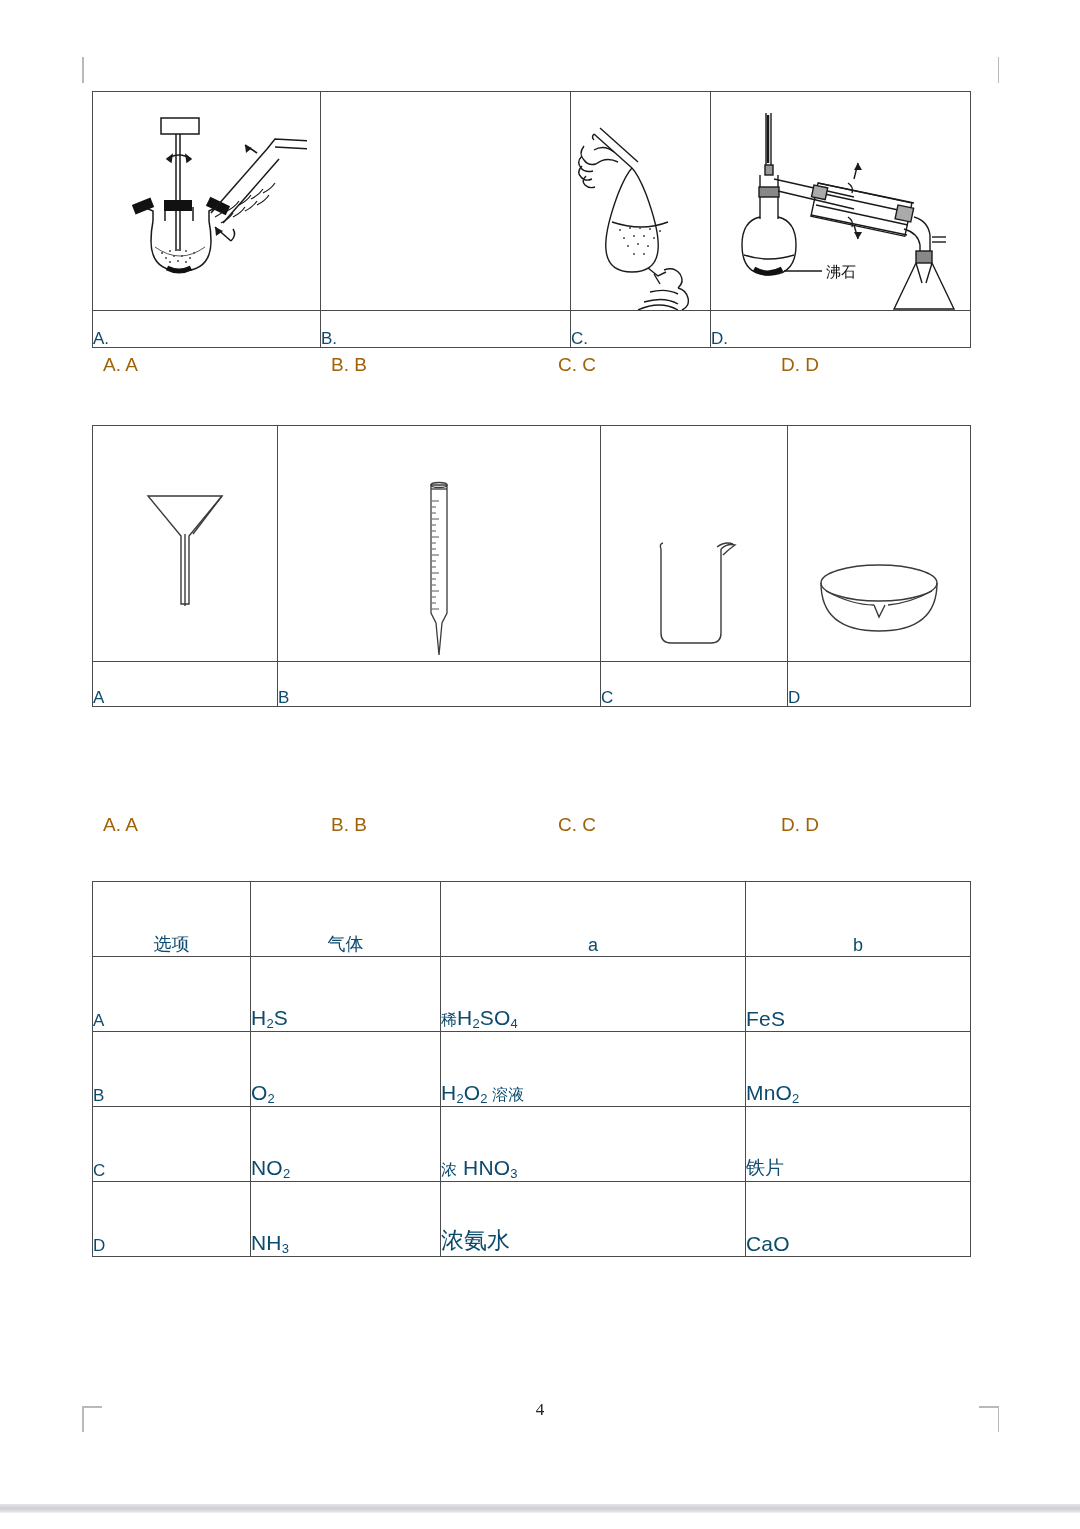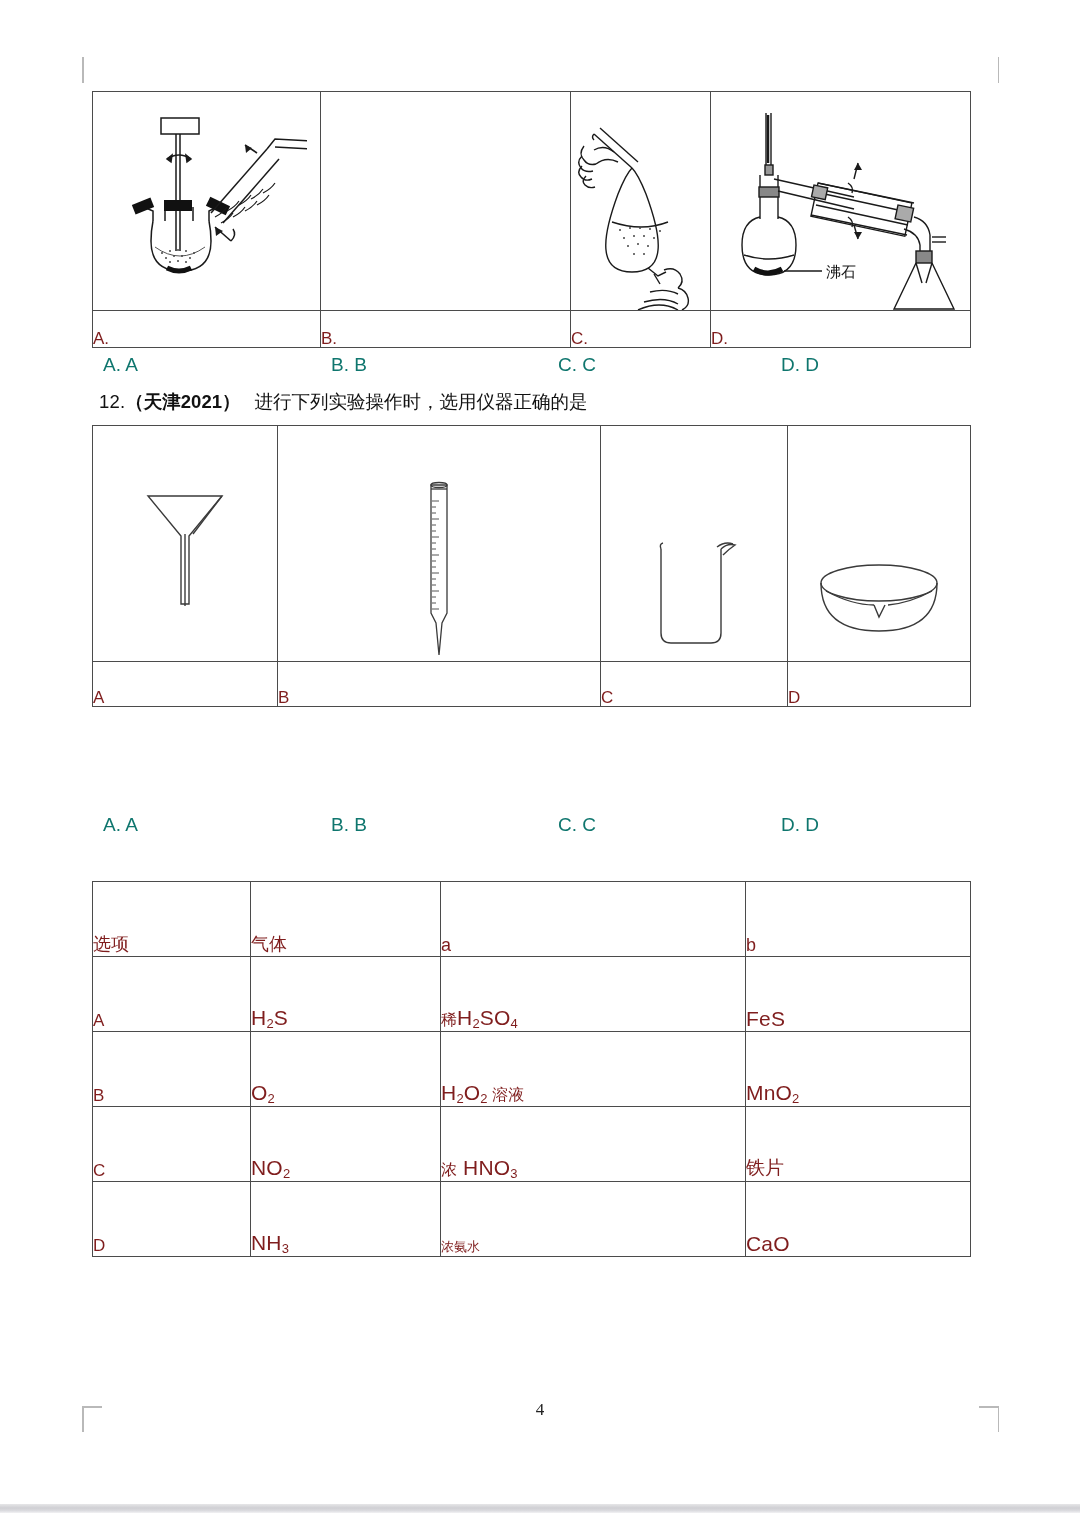--- a/index.html
+++ b/index.html
@@ -60,21 +60,21 @@
   table.exam {
     position: absolute;
     border-collapse: collapse;
     table-layout: fixed;
   }
   table.exam td {
     border: 1.4px solid #4b4b4b;
     vertical-align: bottom;
     padding: 0;
     font-size: 17px;
-    color: #7f1d1d;
+    color: #0c4a6e;
   }
   .cell-label {
     padding: 0 0 7px 10px;
     font-size: 19px;
     line-height: 1;
   }
   .fig-cell {
     position: relative;
     vertical-align: middle;
     text-align: center;
@@ -90,20 +90,21 @@
     font-size: 14px;
     vertical-align: 5px;
   }
   .t3 td {
     padding: 0 0 9px 14px;
     font-size: 19px;
     vertical-align: bottom;
   }
   .t3 .hd {
     font-size: 18px;
+    text-align: center;
   }
   .formula {
     font-size: 21px;
     letter-spacing: .2px;
     margin-top: 34px;
   }
   .formula sub {
     font-size: 13px;
     vertical-align: -3px;
   }
@@ -125,21 +126,21 @@
 
   
   .optrow {
     position: absolute;
     width: 880px;
     height: 24px;
   }
   .optrow span {
     position: absolute;
     font-size: 19px;
-    color: #0f766e;
+    color: #a16207;
     line-height: 1;
     white-space: nowrap;
   }
   .o1 { left: 0; }
   .o2 { left: 228px; }
   .o3 { left: 455px; }
   .o4 { left: 678px; }
 
   .pagenum {
     position: absolute;
@@ -356,23 +357,20 @@
   </tbody>
     </table>
 
   <div class="optrow" style="left:103px; top:355px;">
     <span class="o1">A. A</span>
     <span class="o2">B. B</span>
     <span class="o3">C. C</span>
     <span class="o4">D. D</span>
   </div>
 
-  <div class="qline" style="left:99px; top:393px;">
-    <span class="qnum">12.</span><span class="qsrc">（天津2021）</span><span style="display:inline-block;width:14px"></span><span class="qbody">进行下列实验操作时，选用仪器正确的是</span>
-  </div>
 
   <table class="exam t2" style="left:92px; top:425px; width:878px;">
     <colgroup>
       <col style="width:185px">
         <col style="width:323px">
         <col style="width:187px">
         <col style="width:183px">
     </colgroup>
     <tbody>
     <tr>
@@ -514,21 +512,21 @@
         <span class="cn-prefix" style="font-size:19px">铁片</span>
       </td>
     </tr>
 
     <tr>
       <td style="height:74px">D</td>
       <td>
         <span class="formula">NH<sub>3</sub></span>
       </td>
       <td>
-        <span class="cn-prefix" style="font-size:13px">浓氨水</span>
+        <span class="cn-prefix" style="font-size:23px">浓氨水</span>
       </td>
       <td>
         <span class="formula">CaO</span>
       </td>
     </tr>
   </tbody>
     </table>
 
 
   <div class="pagenum">4</div>

